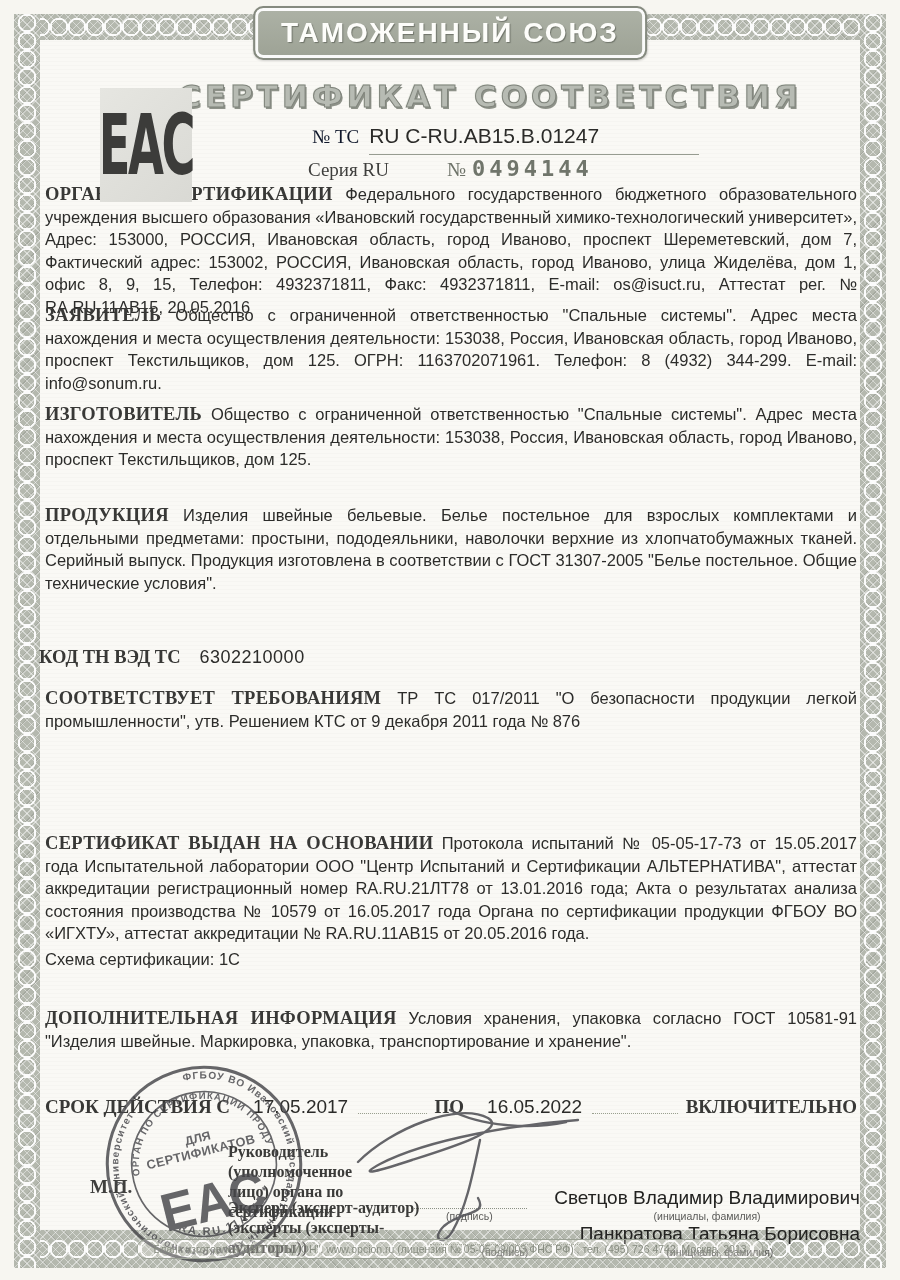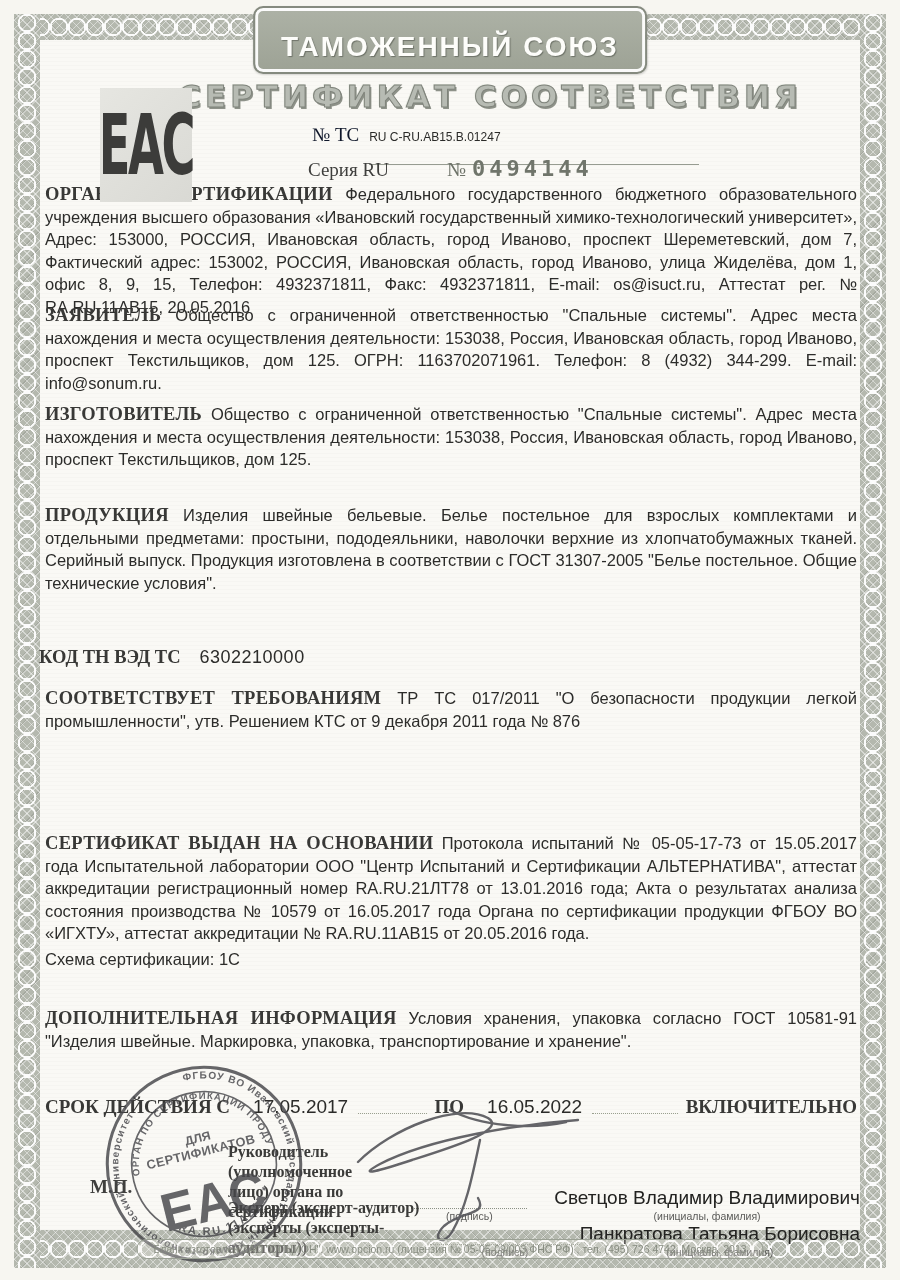--- a/index.html
+++ b/index.html
@@ -31,38 +31,38 @@
   .band-bottom{bottom:12px;height:38px !important;}
   .band-left{left:14px;}
   .band-right{right:14px;}
   .panel{position:absolute;left:40px;top:40px;right:40px;bottom:50px;background:#faf9f5;
     background-image:repeating-linear-gradient(0deg, rgba(180,184,174,.06) 0 1px, transparent 1px 4px);}
 
   
   .badge{position:absolute;top:6px;left:50%;transform:translateX(-50%);z-index:9;
     background:linear-gradient(#adb2a6,#9da295);border:2px solid #858a7f;border-radius:10px;
     box-shadow:inset 0 0 0 3px rgba(255,255,255,.95), 0 1px 2px rgba(0,0,0,.15);
-    padding:23px 26px 9px;}
+    padding:9px 26px 9px;}
   .badge span{color:#fdfdfa;font-weight:bold;font-size:28px;letter-spacing:2px;
     text-shadow:1px 1px 1px rgba(60,64,56,.5);font-family:"Liberation Sans",sans-serif;}
 
   .eac-box{position:absolute;left:100px;top:88px;width:92px;height:114px;z-index:3;
     background:linear-gradient(135deg,#e6e6e1,#d9d9d4);display:flex;align-items:center;justify-content:center;}
   .eac-box span{font-family:"DejaVu Sans",sans-serif;font-weight:900;font-size:58px;color:#3c3c3a;
     transform:scaleY(1.45) scaleX(.8);letter-spacing:-3px;}
 
   .doc-title{position:absolute;top:78px;left:120px;right:40px;text-align:center;z-index:2;
     font-family:"DejaVu Sans",sans-serif;font-weight:900;font-size:31px;letter-spacing:4px;
     color:#b7bbb3;-webkit-text-stroke:1px #7f837b;
     text-shadow:1.5px 1.5px 0 #8e9289, -1px -1px 0 #e7eae2;}
 
   .certno-line{position:absolute;left:312px;top:124px;z-index:2;font-size:19px;color:#2e2e2c;white-space:nowrap;}
   .certno-line .lbl{font-family:"Liberation Serif",serif;color:#0f172a;margin-right:10px;}
   .certno-line .val{display:inline-block;min-width:330px;border-bottom:1.5px solid #979c91;
-    padding-bottom:20px;font-size:12px;color:#2b2b29;}
+    padding-bottom:6px;font-size:21px;color:#2b2b29;}
   .series-line{position:absolute;left:308px;top:156px;z-index:2;font-size:19px;white-space:nowrap;}
   .series-line .lbl{font-family:"Liberation Serif",serif;color:#3f3f3d;}
   .series-line .no{font-family:"Liberation Serif",serif;color:#6d7268;margin-left:58px;font-size:20px;}
   .series-line .serial{font-family:"DejaVu Sans Mono",monospace;font-weight:bold;font-size:22px;
     letter-spacing:4px;color:#70756b;margin-left:6px;}
 
   
   .para{position:absolute;left:45px;width:812px;margin:0;text-align:justify;
     font-size:16.5px;line-height:22.5px;color:#2c2c2a;z-index:2;}
   .para .slabel{font-family:"Liberation Serif",serif;font-weight:bold;font-size:18.5px;

